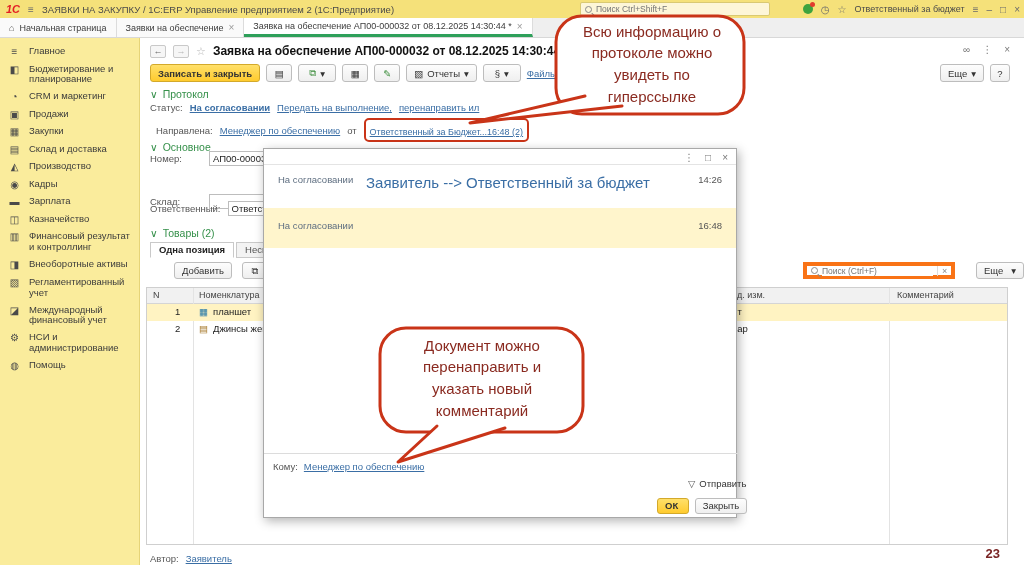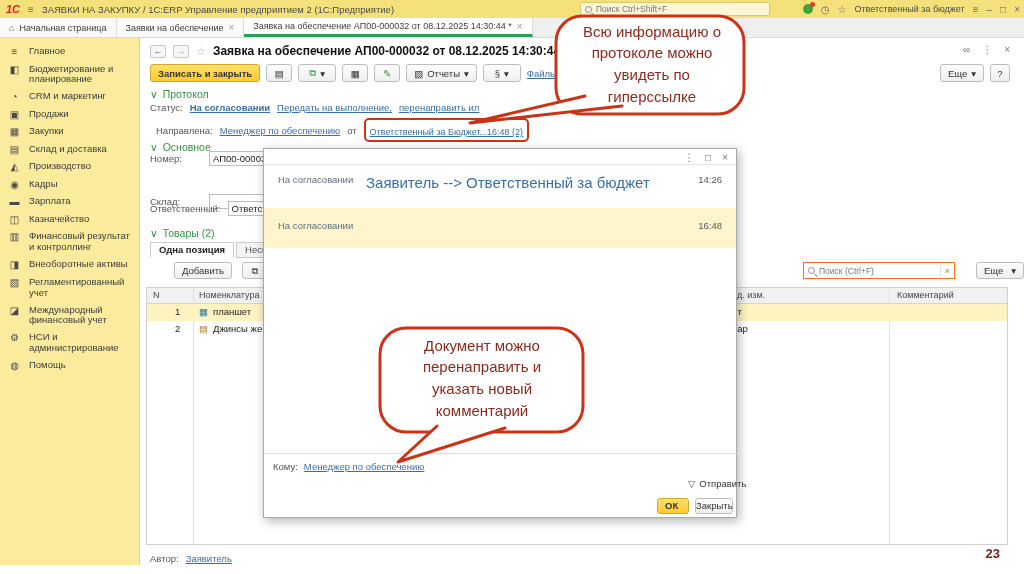--- a/index.html
+++ b/index.html
@@ -58,21 +58,21 @@
   .vtab.active { background:#fff; border-bottom-color:#fff; font-weight:bold; color:#222; }
 
   
   #goods-table { position:absolute; left:6px; top:249px; width:862px; height:258px; border:1px solid #CFCFCF; background:#fff; }
   #gt-head { position:absolute; left:0; top:0; width:100%; height:16px; background:#F1F1F1; border-bottom:1px solid #D5D5D5; font-size:9px; color:#444; }
   .gt-row { position:absolute; left:0; width:100%; height:17px; font-size:9.5px; color:#222; }
   .gt-row.sel { background:#FFF3C2; }
   .cell { position:absolute; top:2px; white-space:nowrap; }
   .colsep { position:absolute; top:0; width:1px; height:100%; background:#E3E3E3; }
 
-  #search-goods { position:absolute; left:663px; top:224px; width:152px; height:17px; border:1px solid #f97316; display:flex; align-items:center; gap:4px; padding:0 4px; }
+  #search-goods { position:absolute; left:663px; top:224px; width:152px; height:17px; border:4px solid #f97316; display:flex; align-items:center; gap:4px; padding:0 4px; }
   #search-goods input { border:none; outline:none; font-size:8.5px; width:120px; font-family:"Liberation Sans",sans-serif; }
 
   
   #dialog { left:263px; top:148px; width:474px; height:370px; background:#fff; border:1px solid #A8A8A8; box-shadow:2px 3px 10px rgba(0,0,0,.3); z-index:10; }
   #dlg-icons { position:absolute; right:8px; top:3px; display:flex; gap:11px; color:#777; font-size:10px; }
   .dlg-row { position:absolute; left:0; width:100%; }
   .st-col { position:absolute; left:14px; top:9px; font-size:9.5px; color:#5E6E80; white-space:nowrap; }
   .rt-col { position:absolute; left:102px; top:9px; font-size:15px; color:#3A6EA5; white-space:nowrap; }
   .tm-col { position:absolute; right:14px; top:9px; font-size:9.5px; color:#555; }
   #chip { position:absolute; left:99px; top:7px; width:284px; height:19px; background:#FFDC69; border:1px solid #D8B84E; border-radius:2px; font-size:9px; color:#333; line-height:17px; padding:0 6px; white-space:nowrap; overflow:hidden; }
@@ -356,21 +356,21 @@
 
     <div id="dlg-to">
       <span class="flabel">Кому:</span>
       <span class="link">Менеджер по обеспечению</span>
     </div>
     <div id="dlg-send">
       <span style="color:#666;">▽</span>
       <span>Отправить</span>
     </div>
     <button class="mini-btn btn yellow" style="left:393px; width:32px; position:absolute;">ОК</button>
-    <button class="mini-btn" style="left:431px; width:38px;">Закрыть</button>
+    <button class="mini-btn" style="left:431px; width:52px;">Закрыть</button>
   </div>
 
   <svg class="callout-svg" style="left:440px; top:4px;" width="320" height="135" viewBox="0 0 320 135">
     <rect x="116" y="12" width="188" height="98" rx="26" fill="#FFFFFF" stroke="#C93418" stroke-width="3"></rect>
     <path d="M 145,92 L 30,119 L 182,102" fill="#FFFFFF" stroke="#C93418" stroke-width="3" stroke-linecap="round" stroke-linejoin="round"></path>
   </svg>
   <div class="callout-text" style="left:576px; top:24px; width:152px; height:80px;">Всю информацию о протоколе можно увидеть по гиперссылке</div>
 
   <svg class="callout-svg" style="left:370px; top:320px;" width="225" height="155" viewBox="0 0 225 155">
     <rect x="10" y="8" width="203" height="104" rx="26" fill="#FFFFFF" stroke="#C93418" stroke-width="3"></rect>

